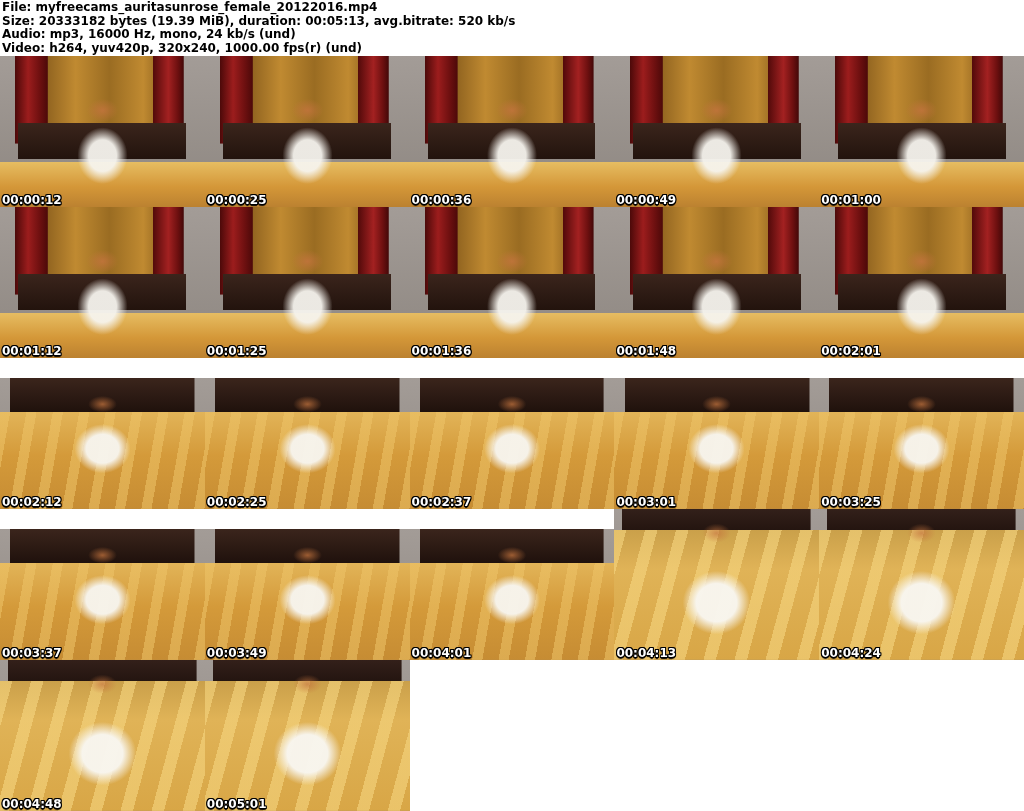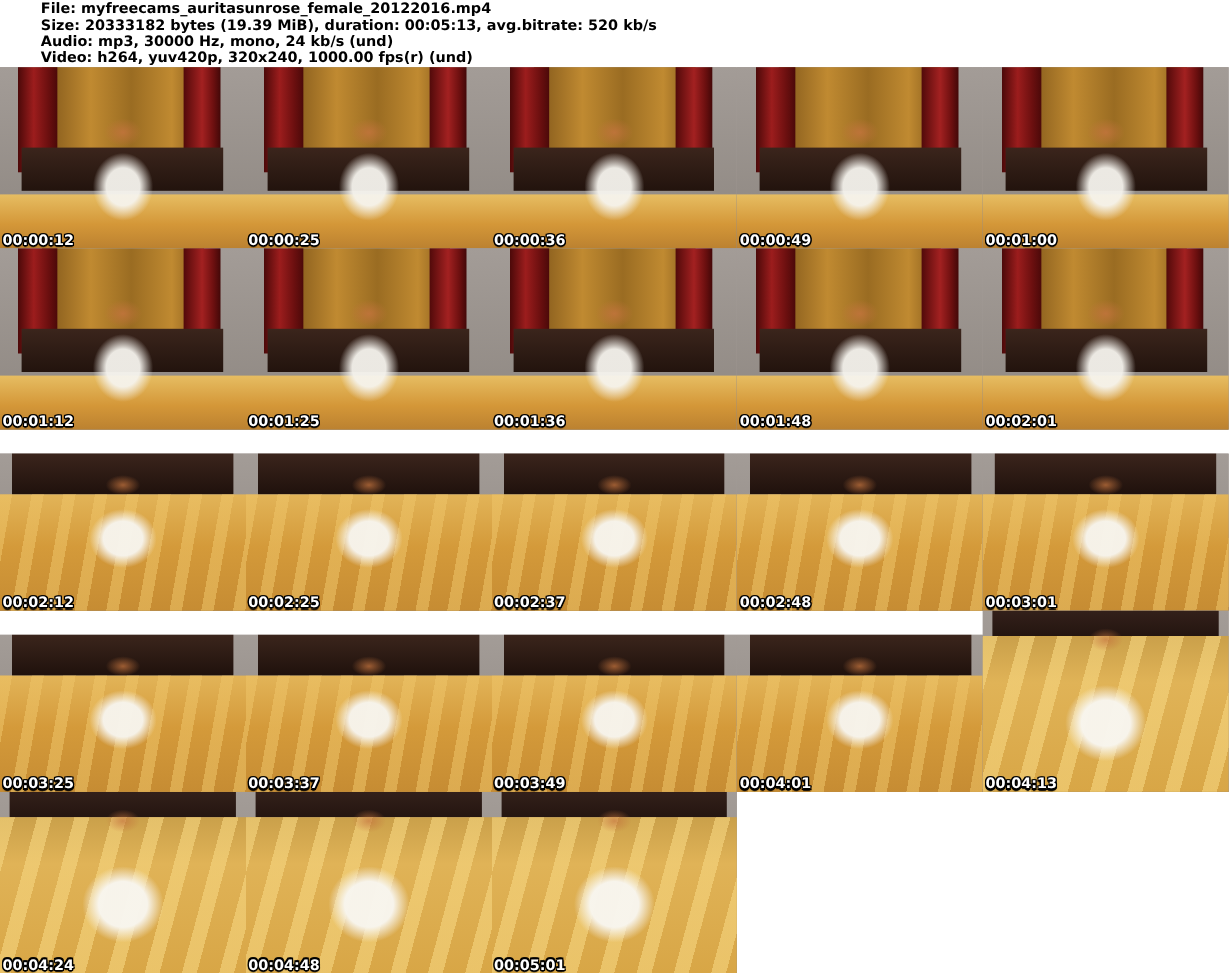--- a/index.html
+++ b/index.html
@@ -14,21 +14,20 @@
   .media-header {
     background: #ffffff;
     color: #000000;
     height: 56px;
     box-sizing: border-box;
     padding: 1px 0 0 2px;
     font-weight: bold;
     font-size: 12px;
     line-height: 13.5px;
     white-space: nowrap;
-    margin-left: 32px;
   }
 
   
   .grid {
     width: 1024px; height: 609px;
     display: grid;
     grid-template-columns: repeat(5, 1fr);
     grid-template-rows: repeat(5, 151px);
   }
   .thumb {
@@ -95,21 +94,21 @@
       0 2px 1px #000;
   }
 </style>
 </head>
 <body>
 
 <div class="sheet">
   <div class="media-header">
     <div>File: myfreecams_auritasunrose_female_20122016.mp4</div>
     <div>Size: 20333182 bytes (19.39 MiB), duration: 00:05:13, avg.bitrate: 520 kb/s</div>
-    <div>Audio: mp3, 30000 Hz, mono, 24 kb/s (und)</div>
+    <div>Audio: mp3, 16000 Hz, mono, 24 kb/s (und)</div>
     <div>Video: h264, yuv420p, 320x240, 1000.00 fps(r) (und)</div>
   </div>
   <div class="grid">
       <div class="thumb room">
     <span class="ts">00:00:12</span>
   </div>
       <div class="thumb room">
     <span class="ts">00:00:25</span>
   </div>
       <div class="thumb room">
@@ -139,23 +138,20 @@
       <div class="thumb close">
     <span class="ts">00:02:12</span>
   </div>
       <div class="thumb close">
     <span class="ts">00:02:25</span>
   </div>
       <div class="thumb close">
     <span class="ts">00:02:37</span>
   </div>
       <div class="thumb close">
-    <span class="ts">00:02:48</span>
-  </div>
-      <div class="thumb close">
     <span class="ts">00:03:01</span>
   </div>
       <div class="thumb close">
     <span class="ts">00:03:25</span>
   </div>
       <div class="thumb close">
     <span class="ts">00:03:37</span>
   </div>
       <div class="thumb close">
     <span class="ts">00:03:49</span>

